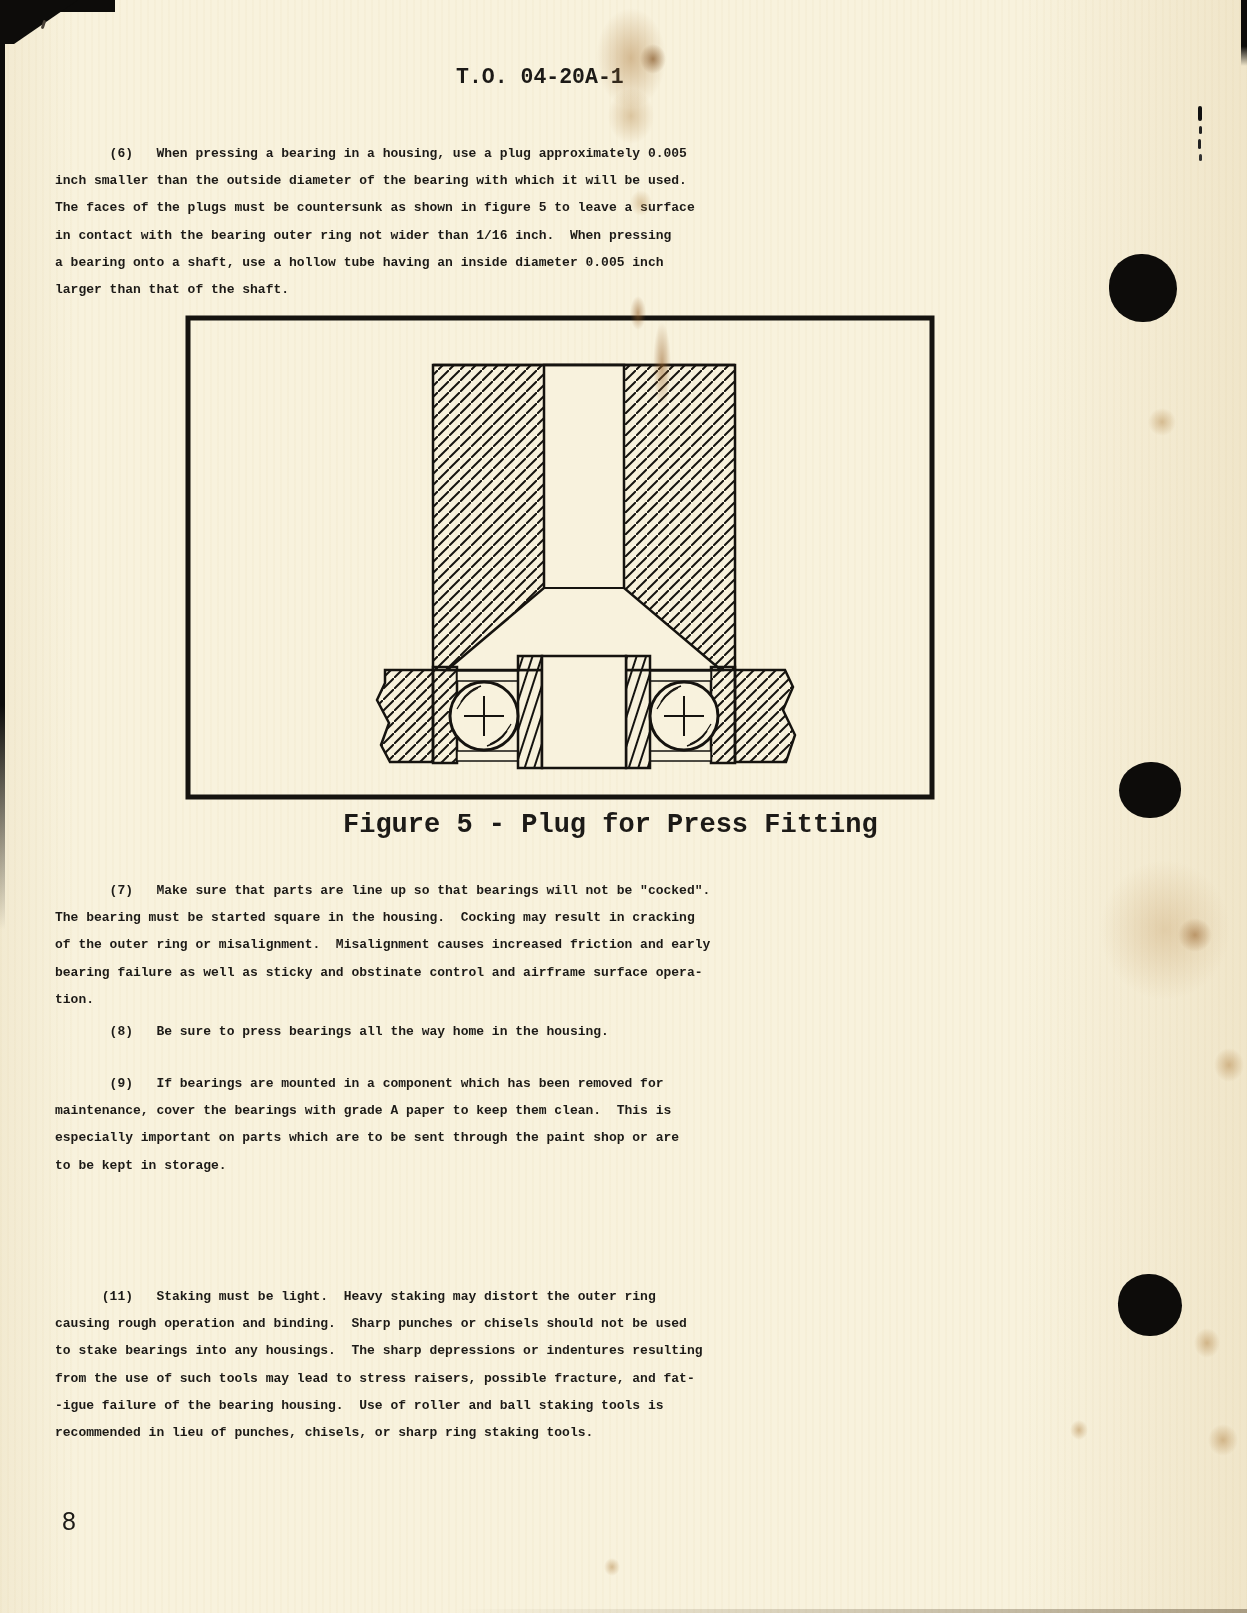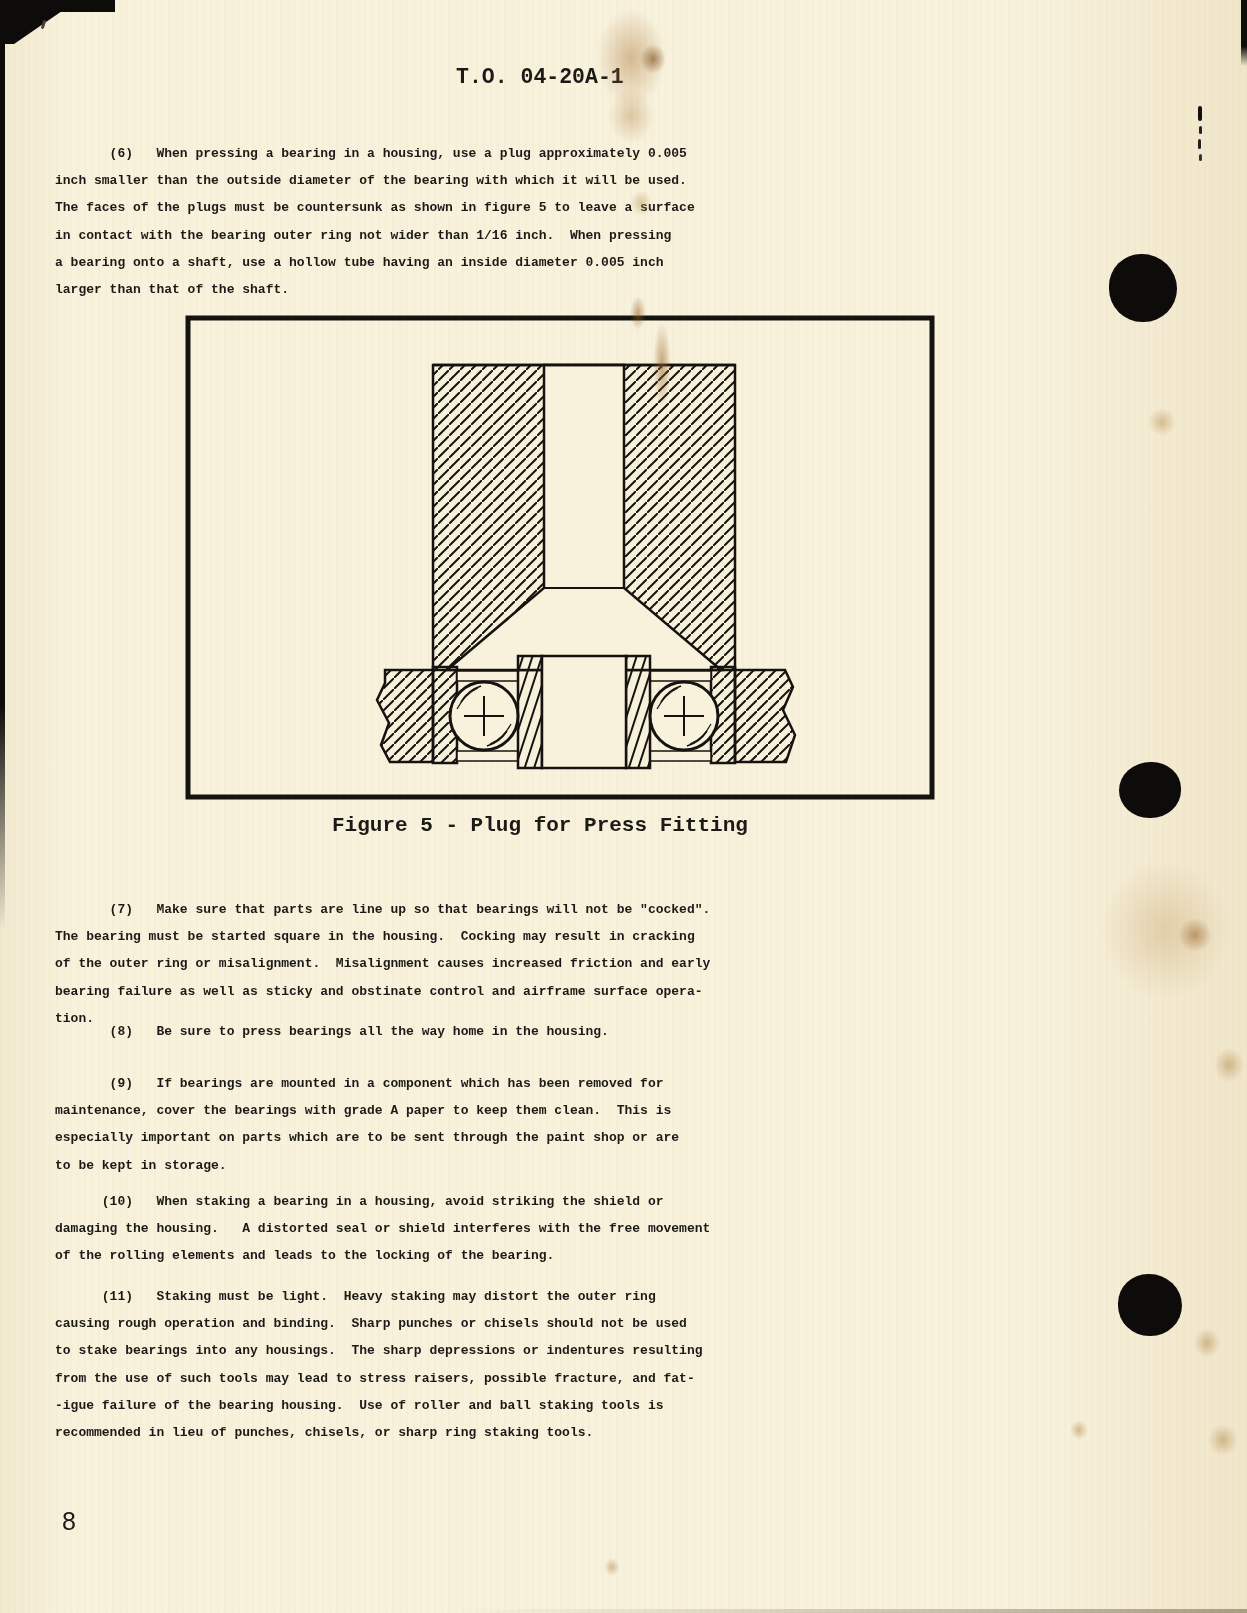--- a/index.html
+++ b/index.html
@@ -93,35 +93,32 @@
       <circle cx="499" cy="401" r="34" fill="#f8f2dd" stroke="#15130f" stroke-width="3"></circle>
       <line x1="479" y1="401" x2="519" y2="401" stroke="#15130f" stroke-width="2"></line>
       <line x1="499" y1="381" x2="499" y2="421" stroke="#15130f" stroke-width="2"></line>
       <path d="M476,387 Q483,375 496,371" fill="none" stroke="#15130f" stroke-width="1.5"></path>
       <path d="M472,394 Q480,379 493,373" fill="none" stroke="#15130f" stroke-width="1.2"></path>
       <path d="M522,416 Q515,427 502,431" fill="none" stroke="#15130f" stroke-width="1.5"></path>
       <path d="M526,409 Q518,424 505,429" fill="none" stroke="#15130f" stroke-width="1.2"></path>
     </g>
   </svg>
 
-  <div class="typ" style="left:332px;top:812px;font-size:21px;text-align:right;">Figure 5 - Plug for Press Fitting</div>
+  <div class="typ" style="left:343px;top:812px;font-size:27px;text-align:right;">Figure 5 - Plug for Press Fitting</div>
 
-  <div class="typ" style="left:55px;top:896px;">       (7)   Make sure that parts are line up so that bearings will not be "cocked".
+  <div class="typ" style="left:55px;top:877px;">       (7)   Make sure that parts are line up so that bearings will not be "cocked".
 The bearing must be started square in the housing.  Cocking may result in cracking
 of the outer ring or misalignment.  Misalignment causes increased friction and early
 bearing failure as well as sticky and obstinate control and airframe surface opera-
 tion.</div>
   <div class="typ" style="left:55px;top:1018px;">       (8)   Be sure to press bearings all the way home in the housing.</div>
   <div class="typ" style="left:55px;top:1070px;">       (9)   If bearings are mounted in a component which has been removed for
 maintenance, cover the bearings with grade A paper to keep them clean.  This is
 especially important on parts which are to be sent through the paint shop or are
 to be kept in storage.</div>
-  <div class="typ" style="left:55px;top:1188px;">      (10)   When staking a bearing in a housing, avoid striking the shield or
-damaging the housing.   A distorted seal or shield interferes with the free movement
-of the rolling elements and leads to the locking of the bearing.</div>
   <div class="typ" style="left:55px;top:1283px;font-family:Liberation Mono, monospace;">      (11)   Staking must be light.  Heavy staking may distort the outer ring
 causing rough operation and binding.  Sharp punches or chisels should not be used
 to stake bearings into any housings.  The sharp depressions or indentures resulting
 from the use of such tools may lead to stress raisers, possible fracture, and fat-
 -igue failure of the bearing housing.  Use of roller and ball staking tools is
 recommended in lieu of punches, chisels, or sharp ring staking tools.</div>
 
   <div class="typ" style="left:62px;top:1508px;font-size:25px;font-weight:normal;font-family:'Liberation Sans',sans-serif;">8</div>
 
   <div class="dot" style="left:1109px;top:254px;width:68px;height:68px;"></div>

